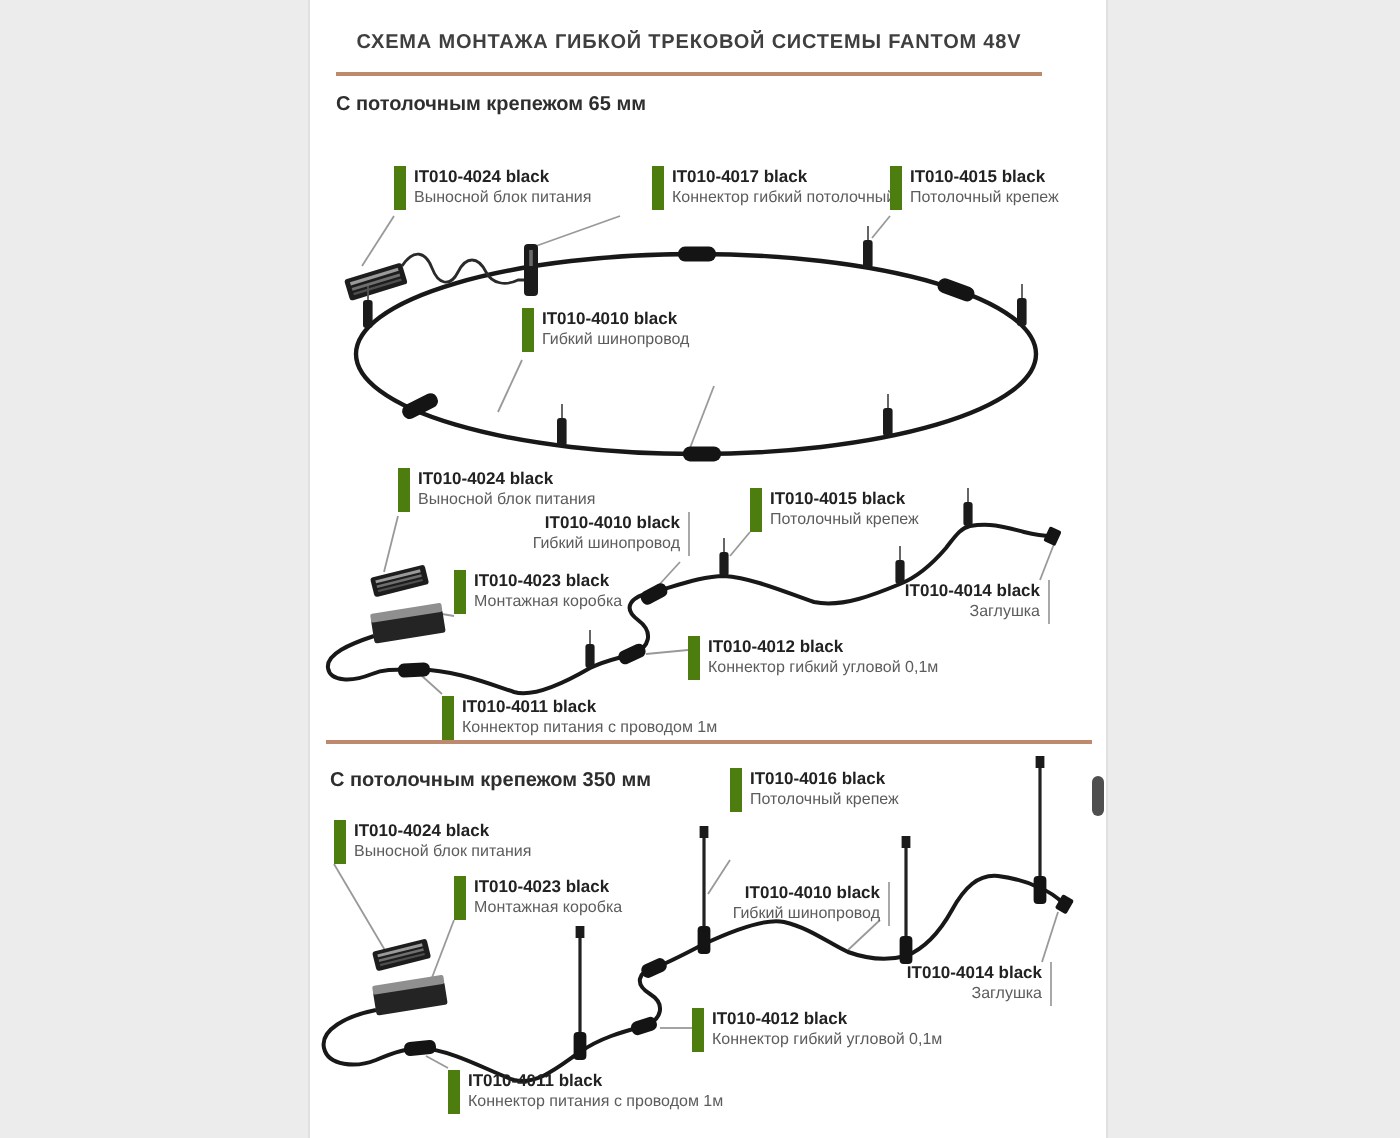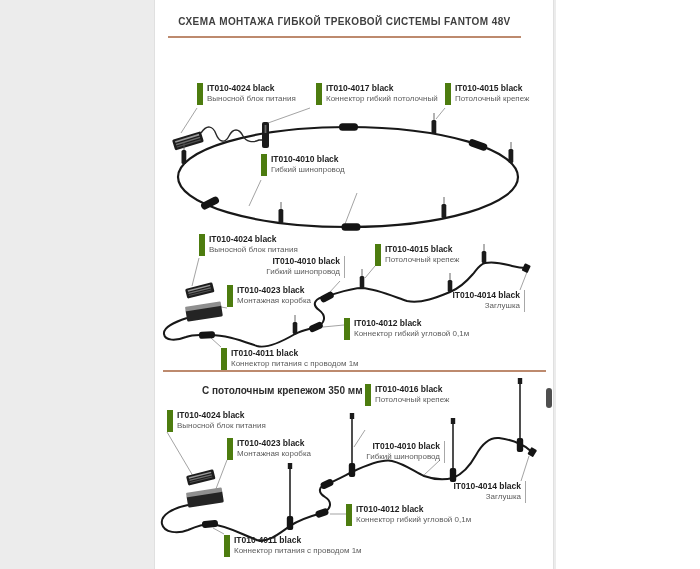--- a/index.html
+++ b/index.html
@@ -1,44 +1,45 @@
 <!DOCTYPE html>
 <html><head>
 <meta charset="utf-8">
 <style>
   html,body{margin:0;padding:0;}
-  .stage{position:relative;width:556px;height:569px;background:#ececec;overflow:hidden;
+  .stage{position:relative;width:700px;height:569px;background:#ececec;overflow:hidden;
          font-family:"Liberation Sans",sans-serif;}
   .page{position:absolute;left:155px;top:0;width:398px;height:569px;background:#ffffff;
         box-shadow:0 0 0 1px rgba(0,0,0,0.05);}
   .title{position:absolute;left:13px;top:16px;width:353px;text-align:center;
          font-size:10px;font-weight:bold;letter-spacing:0.4px;color:#3f3f3f;}
   .rule{position:absolute;height:2px;background:#bd8a6e;}
   .rule1{left:13px;top:36px;width:353px;}
   .rule2{left:8px;top:370px;width:383px;}
   .heading{position:absolute;font-size:10px;font-weight:bold;color:#2e2e2e;}
   .h1{left:13px;top:47px;}
-  .h2{left:10px;top:385px;margin-left:37px;}
+  .h2{left:10px;top:385px;}
   .lbl{position:absolute;line-height:10.5px;min-height:22px;}
   .lbl .code{display:block;font-size:8.5px;font-weight:bold;color:#222222;white-space:nowrap;}
   .lbl .desc{display:block;font-size:8px;color:#5c5c5c;white-space:nowrap;text-align:right;}
   .bar-l{border-left:6px solid #4d7c0f;padding-left:4px;}
   .bar-r{border-right:1px solid #a8a8a8;padding-right:4px;text-align:right;}
   .diagram-svg{position:absolute;left:0;top:0;}
   .scroll-thumb{position:absolute;left:391px;top:388px;width:6px;height:20px;
                 border-radius:3px;background:#4f4f4f;}
 </style>
 </head>
 <body>
 
 <div class="stage">
   <div class="page">
 
     <div class="title">СХЕМА МОНТАЖА ГИБКОЙ ТРЕКОВОЙ СИСТЕМЫ FANTOM 48V</div>
     <div class="rule rule1"></div>
+    <div class="heading h1">С потолочным крепежом 65 мм</div>
     <div class="rule rule2"></div>
     <div class="heading h2">С потолочным крепежом 350 мм</div>
 
     <svg class="diagram-svg" width="398" height="569" viewBox="0 0 398 569">
 
       <g>
         <ellipse cx="193" cy="177" rx="170" ry="50" fill="none" stroke="#181818" stroke-width="2.2"></ellipse>
 
         <g stroke="#999999" stroke-width="0.9" fill="none">
           <path d="M42,108 L26,133"></path>
@@ -206,21 +207,21 @@
           <rect x="361.8" y="438" width="6.4" height="14" rx="2"></rect>
           <rect x="374" y="448" width="6.5" height="8" rx="1" transform="rotate(30 377 452)"></rect>
         </g>
       </g>
     </svg>
 
     <div class="lbl bar-l" style="left:42px;top:83px;">
         <span class="code">IT010-4024 black</span>
         <span class="desc">Выносной блок питания</span>
       </div>
-    <div class="lbl bar-l" style="left:161px;top:83px;">
+    <div class="lbl bar-l" style="left:171px;top:83px;">
         <span class="code">IT010-4017 black</span>
         <span class="desc">Коннектор гибкий потолочный</span>
       </div>
     <div class="lbl bar-l" style="left:290px;top:83px;">
         <span class="code">IT010-4015 black</span>
         <span class="desc">Потолочный крепеж</span>
       </div>
     <div class="lbl bar-l" style="left:106px;top:154px;">
         <span class="code">IT010-4010 black</span>
         <span class="desc">Гибкий шинопровод</span>

